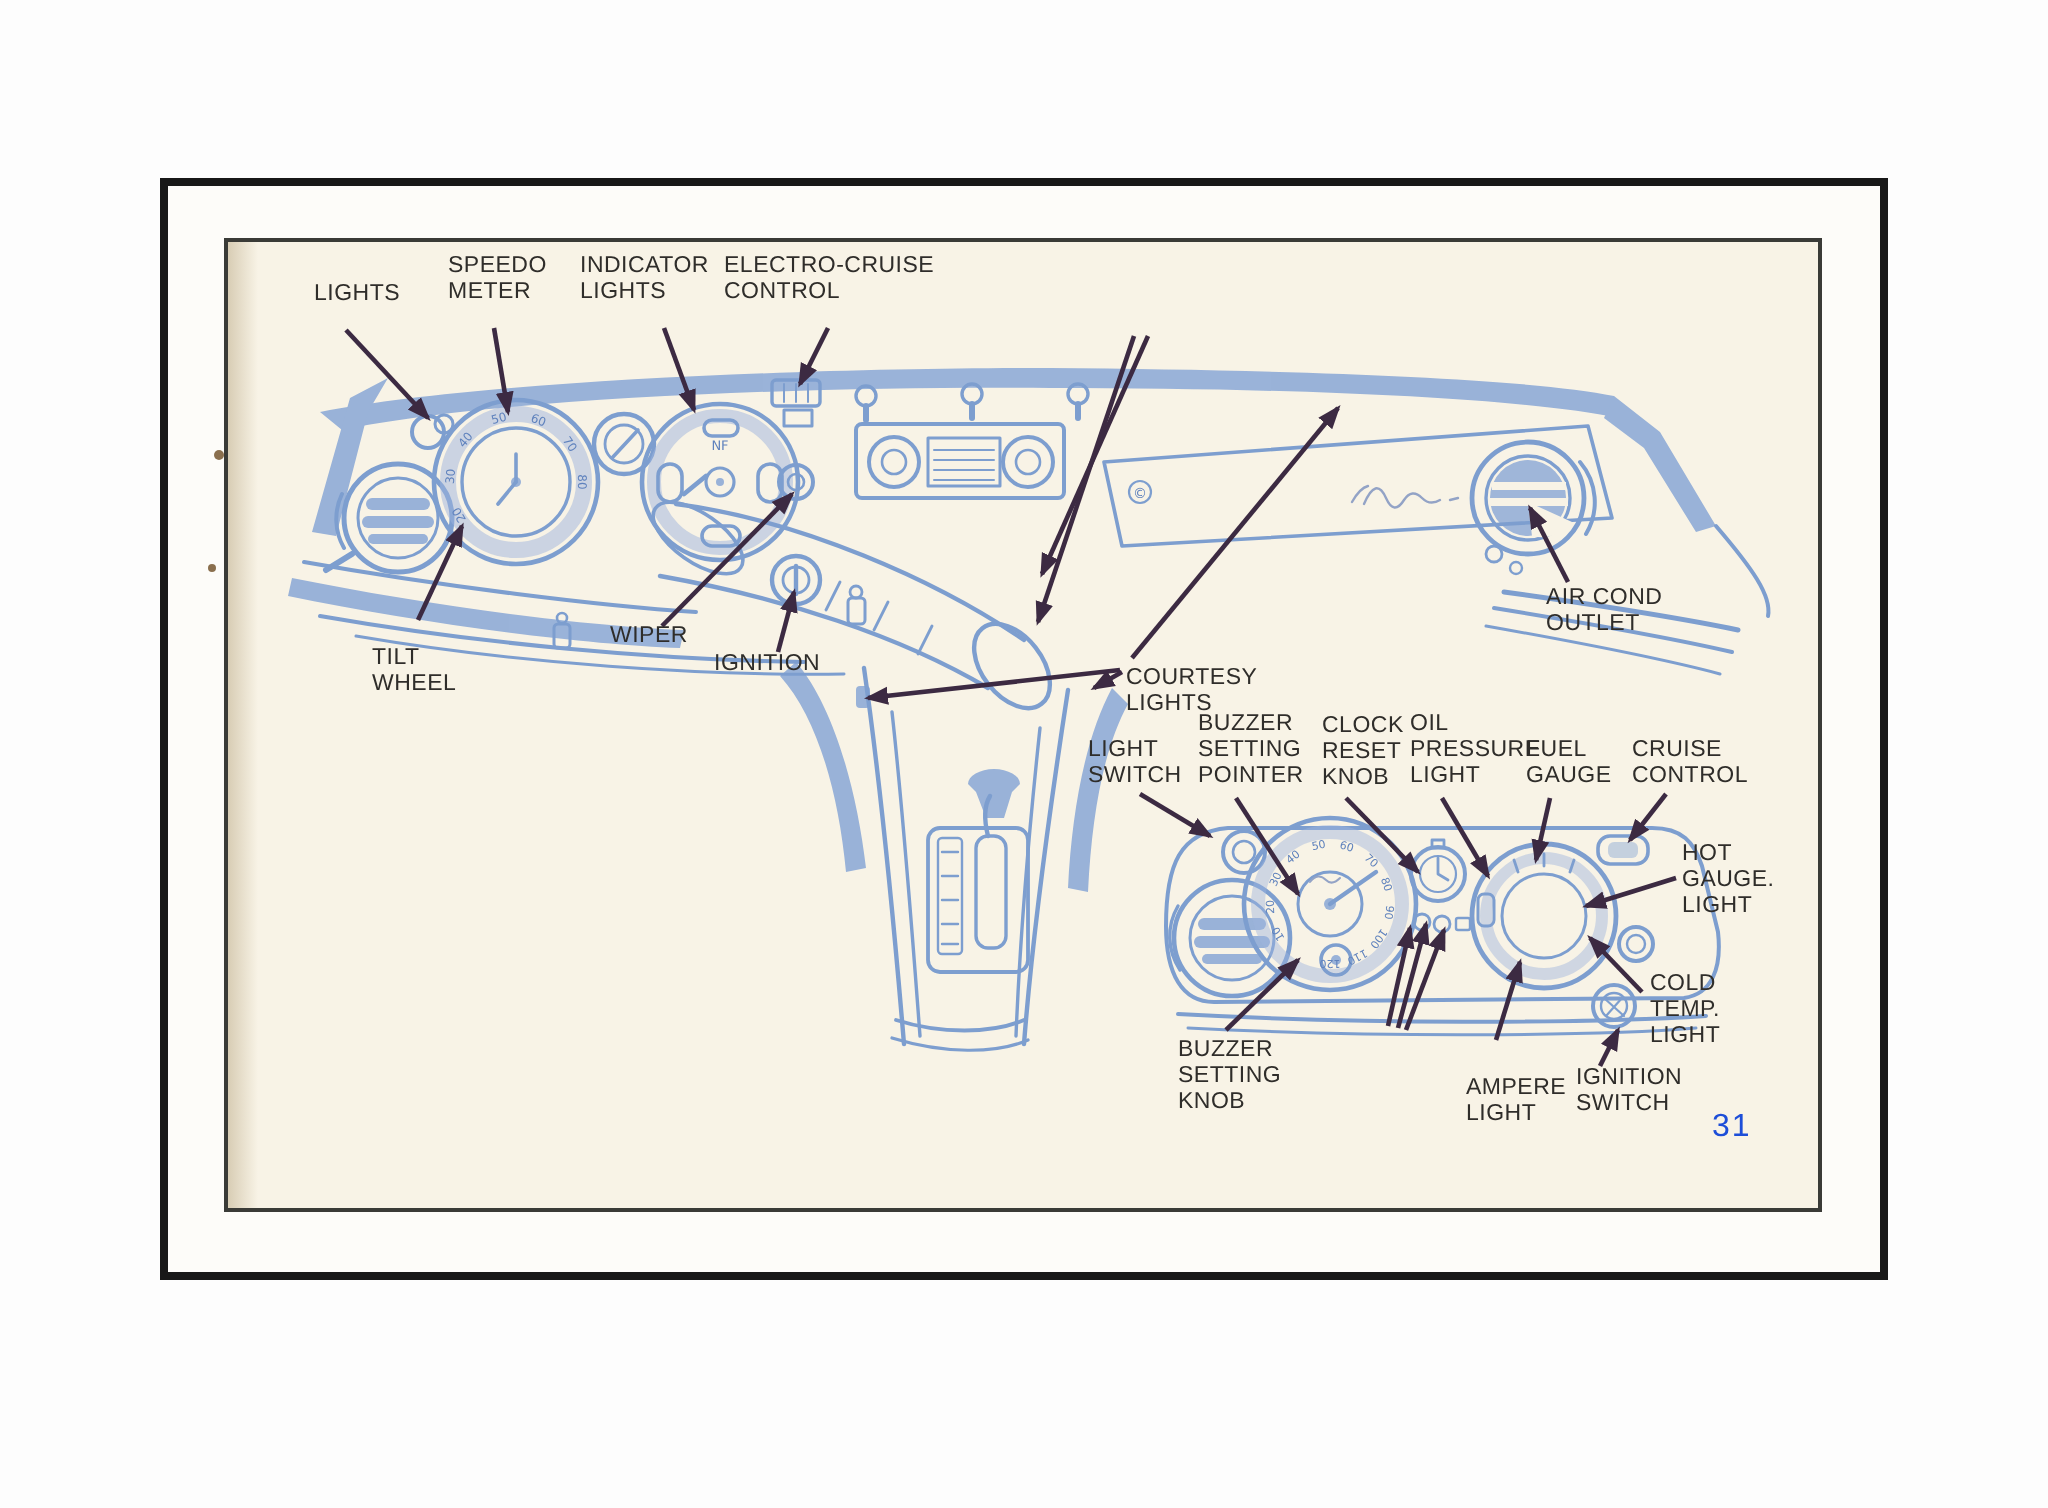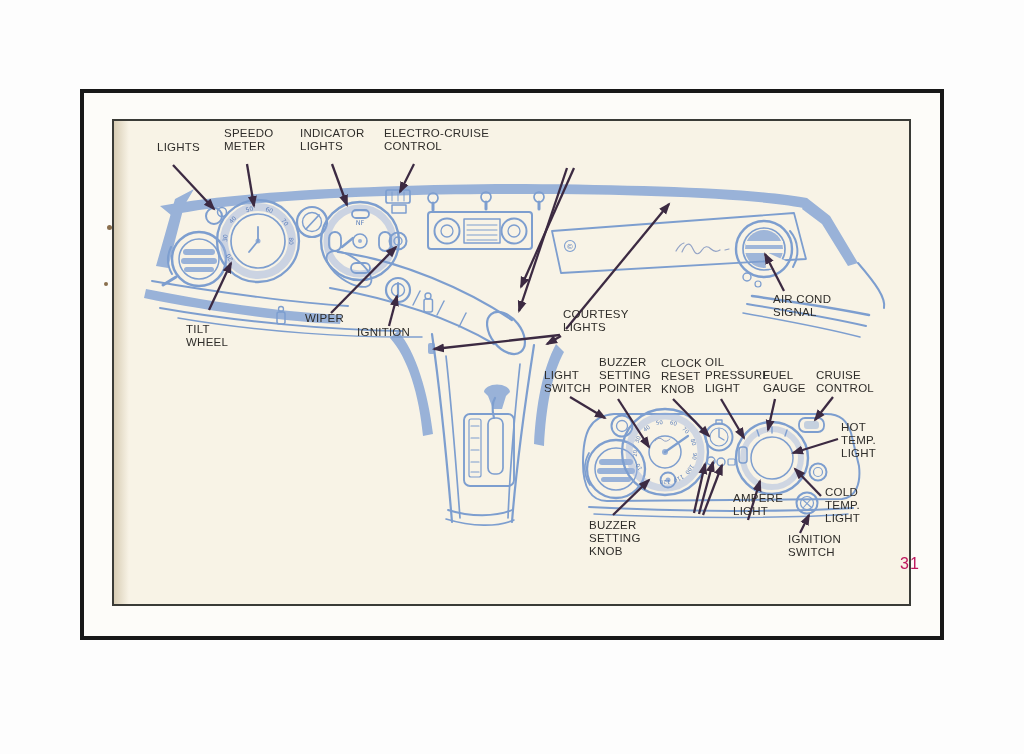--- a/index.html
+++ b/index.html
@@ -11,21 +11,21 @@
         border:2px solid #3a3b37;background:#f8f3e6;}
   .page::before{content:"";position:absolute;left:0;top:0;bottom:0;width:15px;
         background:linear-gradient(90deg,rgba(168,148,106,.4),rgba(168,148,106,0));}
   .binding-dot{position:absolute;border-radius:50%;background:#8a6f4e;}
   .dot1{left:107px;top:225px;width:5px;height:5px;}
   .dot2{left:104px;top:282px;width:4px;height:4px;}
   .art{position:absolute;left:0;top:0;width:1024px;height:754px;}
   .art text{font-family:"DejaVu Sans",sans-serif;fill:#5f82bd;}
   .lbl{position:absolute;font-weight:normal;font-size:11.5px;line-height:13px;
        letter-spacing:.25px;color:#2f2d2a;white-space:pre-line;}
-  .page-num{position:absolute;left:900px;top:555px;font-size:16px;color:#be185d;letter-spacing:1px;}
+  .page-num{position:absolute;left:856px;top:555px;font-size:16px;color:#1d4ed8;letter-spacing:1px;}
 </style>
 </head>
 <body>
 
 <div class="canvas">
 
   <div class="outer-frame"></div>
   <div class="page"></div>
   <div class="binding-dot dot1"></div>
   <div class="binding-dot dot2"></div>
@@ -299,55 +299,55 @@
       <line x1="694" y1="513" x2="705" y2="464" marker-end="url(#ah)"></line>
       <line x1="699" y1="514" x2="713" y2="462" marker-end="url(#ah)"></line>
       <line x1="703" y1="515" x2="722" y2="465" marker-end="url(#ah)"></line>
       <line x1="800" y1="533" x2="809" y2="515" marker-end="url(#ah)"></line>
     </g>
   </svg>
 
   <div class="lbl" style="left:157px;top:141px">LIGHTS</div>
   <div class="lbl" style="left:224px;top:127px">SPEEDO
 METER</div>
-  <div class="lbl" style="left:300px;top:127px">INDICATOR
+  <div class="lbl" style="left:290px;top:127px">INDICATOR
 LIGHTS</div>
-  <div class="lbl" style="left:384px;top:127px">ELECTRO-CRUISE
+  <div class="lbl" style="left:362px;top:127px">ELECTRO-CRUISE
 CONTROL</div>
   <div class="lbl" style="left:773px;top:293px">AIR COND
-SIGNAL</div>
+OUTLET</div>
   <div class="lbl" style="left:186px;top:323px">TILT
 WHEEL</div>
   <div class="lbl" style="left:305px;top:312px">WIPER</div>
   <div class="lbl" style="left:357px;top:326px">IGNITION</div>
-  <div class="lbl" style="left:563px;top:308px">COURTESY
+  <div class="lbl" style="left:563px;top:333px">COURTESY
 LIGHTS</div>
   <div class="lbl" style="left:544px;top:369px">LIGHT
 SWITCH</div>
   <div class="lbl" style="left:599px;top:356px">BUZZER
 SETTING
 POINTER</div>
   <div class="lbl" style="left:661px;top:357px">CLOCK
 RESET
 KNOB</div>
   <div class="lbl" style="left:705px;top:356px">OIL
 PRESSURE
 LIGHT</div>
   <div class="lbl" style="left:763px;top:369px">FUEL
 GAUGE</div>
   <div class="lbl" style="left:816px;top:369px">CRUISE
 CONTROL</div>
   <div class="lbl" style="left:841px;top:421px">HOT
-TEMP.
+GAUGE.
 LIGHT</div>
   <div class="lbl" style="left:825px;top:486px">COLD
 TEMP.
 LIGHT</div>
   <div class="lbl" style="left:589px;top:519px">BUZZER
 SETTING
 KNOB</div>
-  <div class="lbl" style="left:733px;top:492px">AMPERE
+  <div class="lbl" style="left:733px;top:538px">AMPERE
 LIGHT</div>
   <div class="lbl" style="left:788px;top:533px">IGNITION
 SWITCH</div>
 
   <div class="page-num">31</div>
 </div>
 
 </body></html>

